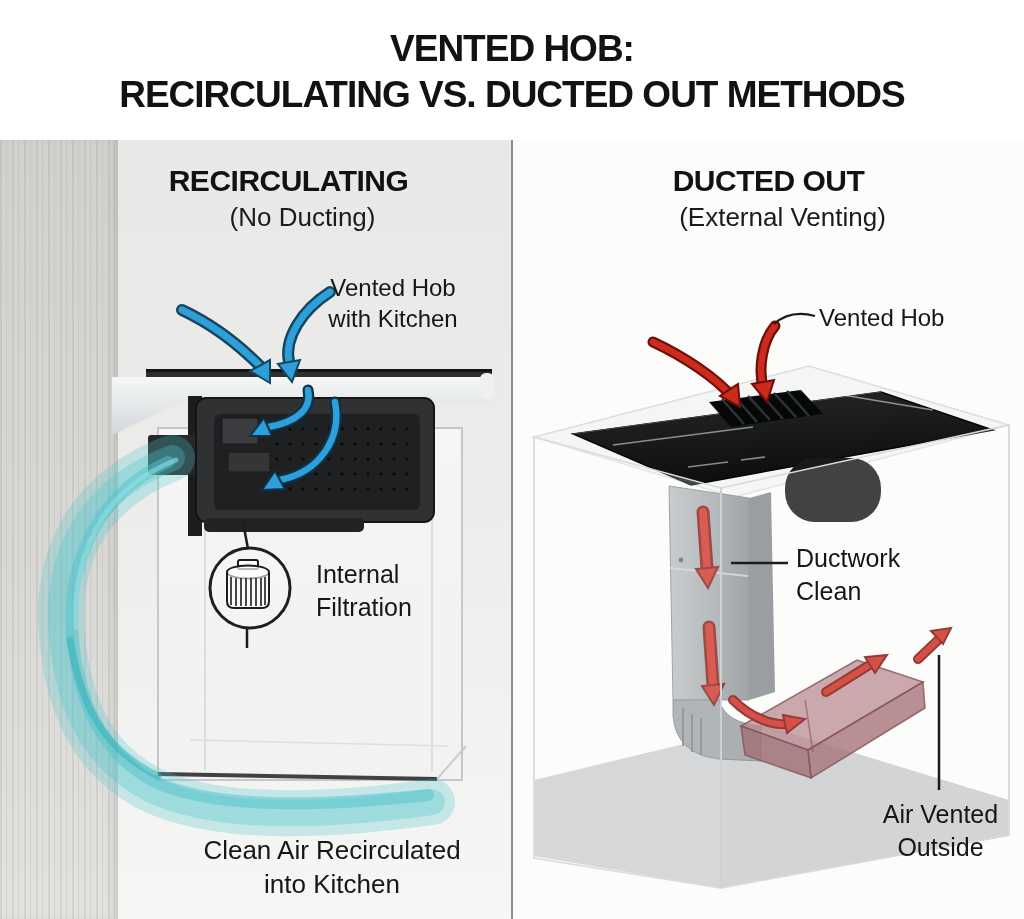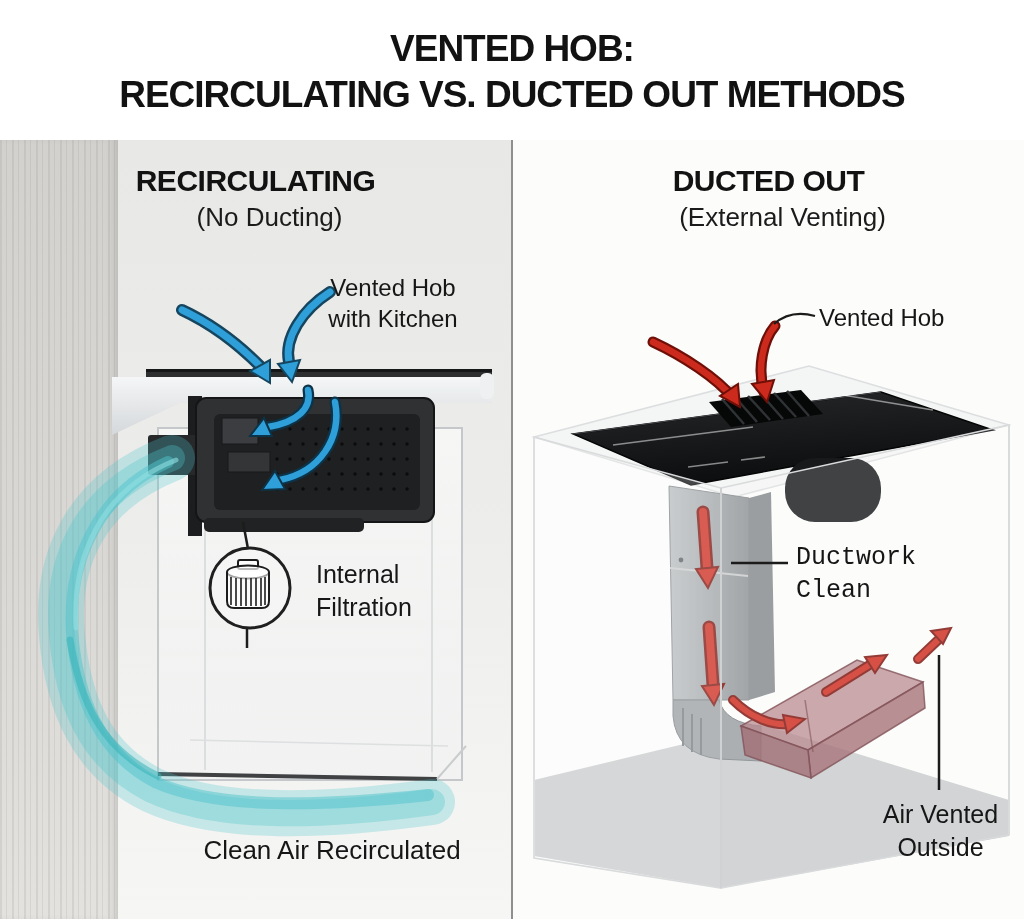--- a/index.html
+++ b/index.html
@@ -134,37 +134,38 @@
           <line x1="241" y1="438" x2="241" y2="466"></line>
             <line x1="246" y1="438" x2="246" y2="466"></line>
           <line x1="251" y1="438" x2="251" y2="466"></line>
             <line x1="256" y1="438" x2="256" y2="466"></line>
           <line x1="261" y1="438" x2="261" y2="466"></line>
             <line x1="265" y1="437" x2="265" y2="465"></line>
         </g>
       </g>
     </svg>
 
-    <div class="hdr" style="top:24px;">
+    <div class="hdr" style="top:24px;margin-left:33px;">
       <span class="h1">RECIRCULATING</span>
       <span class="h2">(No Ducting)</span>
     </div>
 
     <div class="lbl center" style="left:318px;top:132px;width:150px;">
       <span>Vented Hob</span>
       <span>with Kitchen</span>
     </div>
 
     <div class="lbl" style="left:300px;top:418px;font-size:25px;margin-left:16px;">
       <span>Internal</span>
       <span>Filtration</span>
     </div>
 
     <div class="lbl center" style="left:90px;top:694px;width:410px;font-size:26px;padding-left:37px;">
       <span>Clean Air Recirculated</span>
+      <span>into Kitchen</span>
     </div>
   </div>
 
   <div id="panel-right" class="panel">
 
     <svg width="511" height="779" viewBox="0 0 511 779">
       <defs>
         <linearGradient id="hobGrad" x1="0" y1="0" x2="0.3" y2="1">
           <stop offset="0" stop-color="#26282a"></stop>
             <stop offset="1" stop-color="#0c0d0e"></stop>
@@ -275,21 +276,21 @@
 
     <div class="hdr" style="top:24px;text-align:center;">
       <span class="h1">DUCTED OUT</span>
       <span class="h2">(External Venting)</span>
     </div>
 
     <div class="lbl" style="left:306px;top:162px;">
       <span>Vented Hob</span>
     </div>
 
-    <div class="lbl" style="left:283px;top:402px;font-size:25px;font-family:Liberation Mono, monospace;">
+    <div class="lbl" style="left:283px;top:402px;font-size:25px;">
       <span>Ductwork</span>
       <span>Clean</span>
     </div>
 
     <div class="lbl center" style="left:340px;top:658px;width:175px;font-size:25px;">
       <span>Air Vented</span>
       <span>Outside</span>
     </div>
   </div>
 

